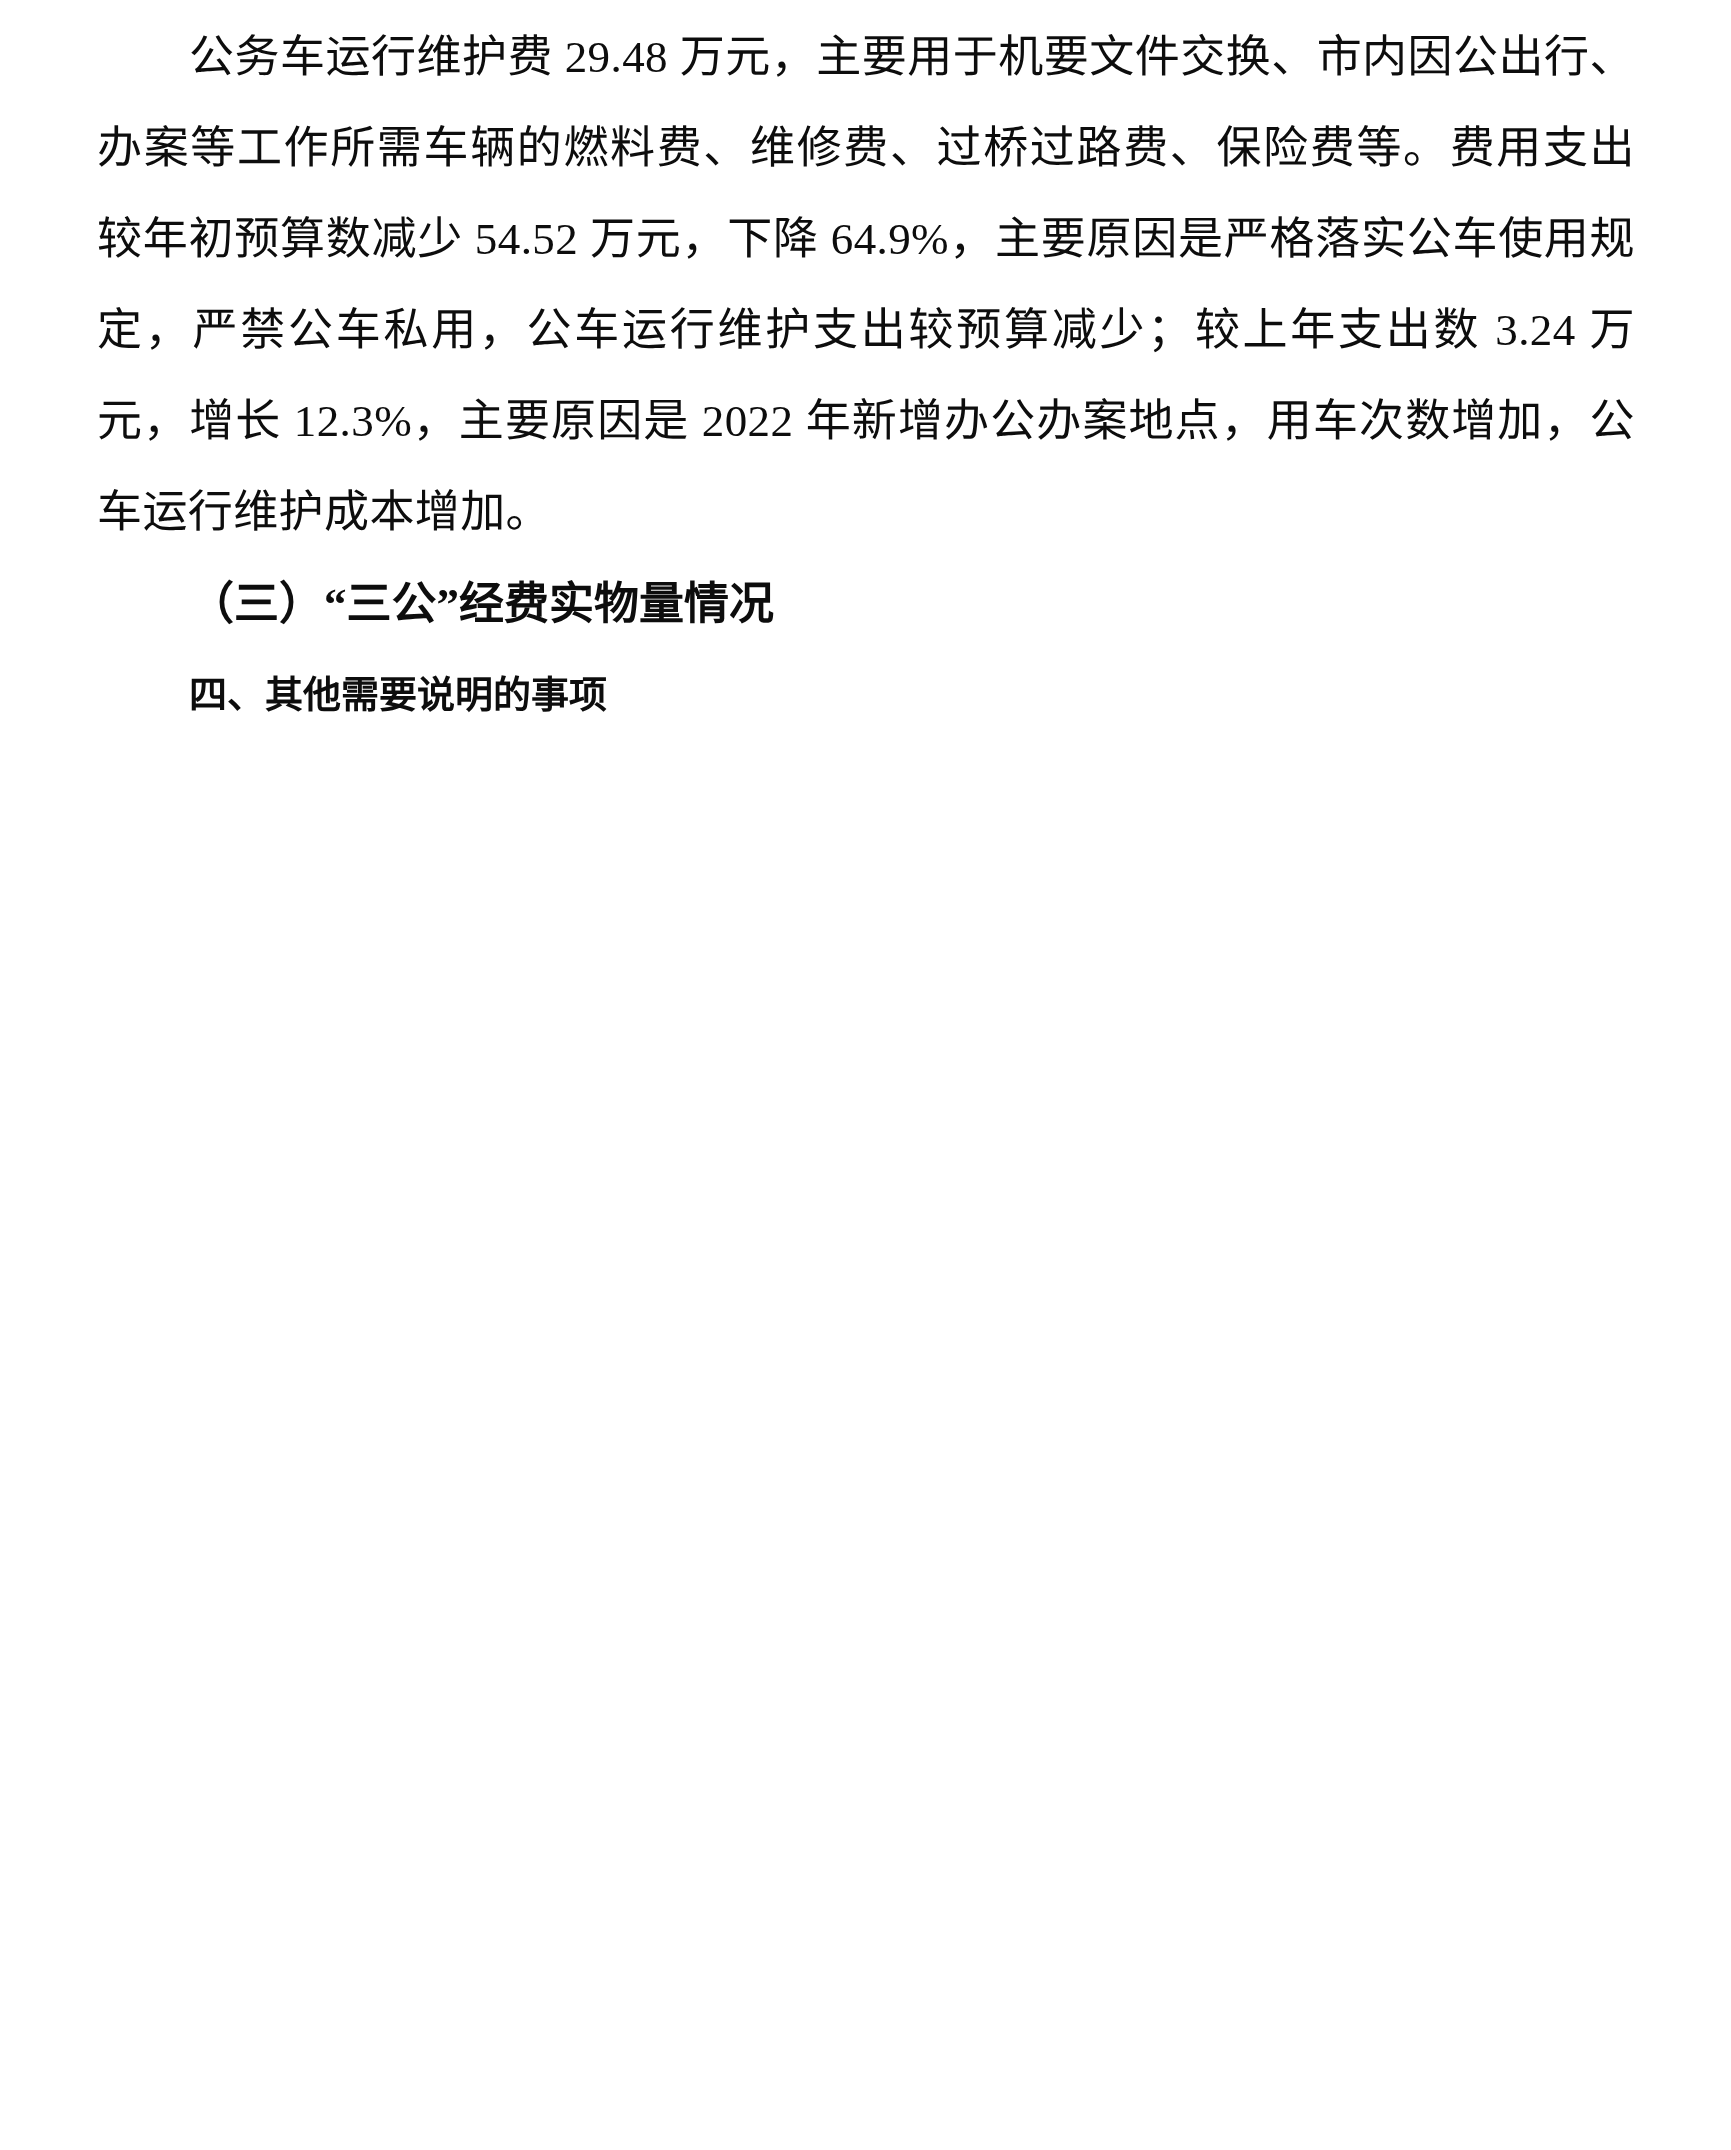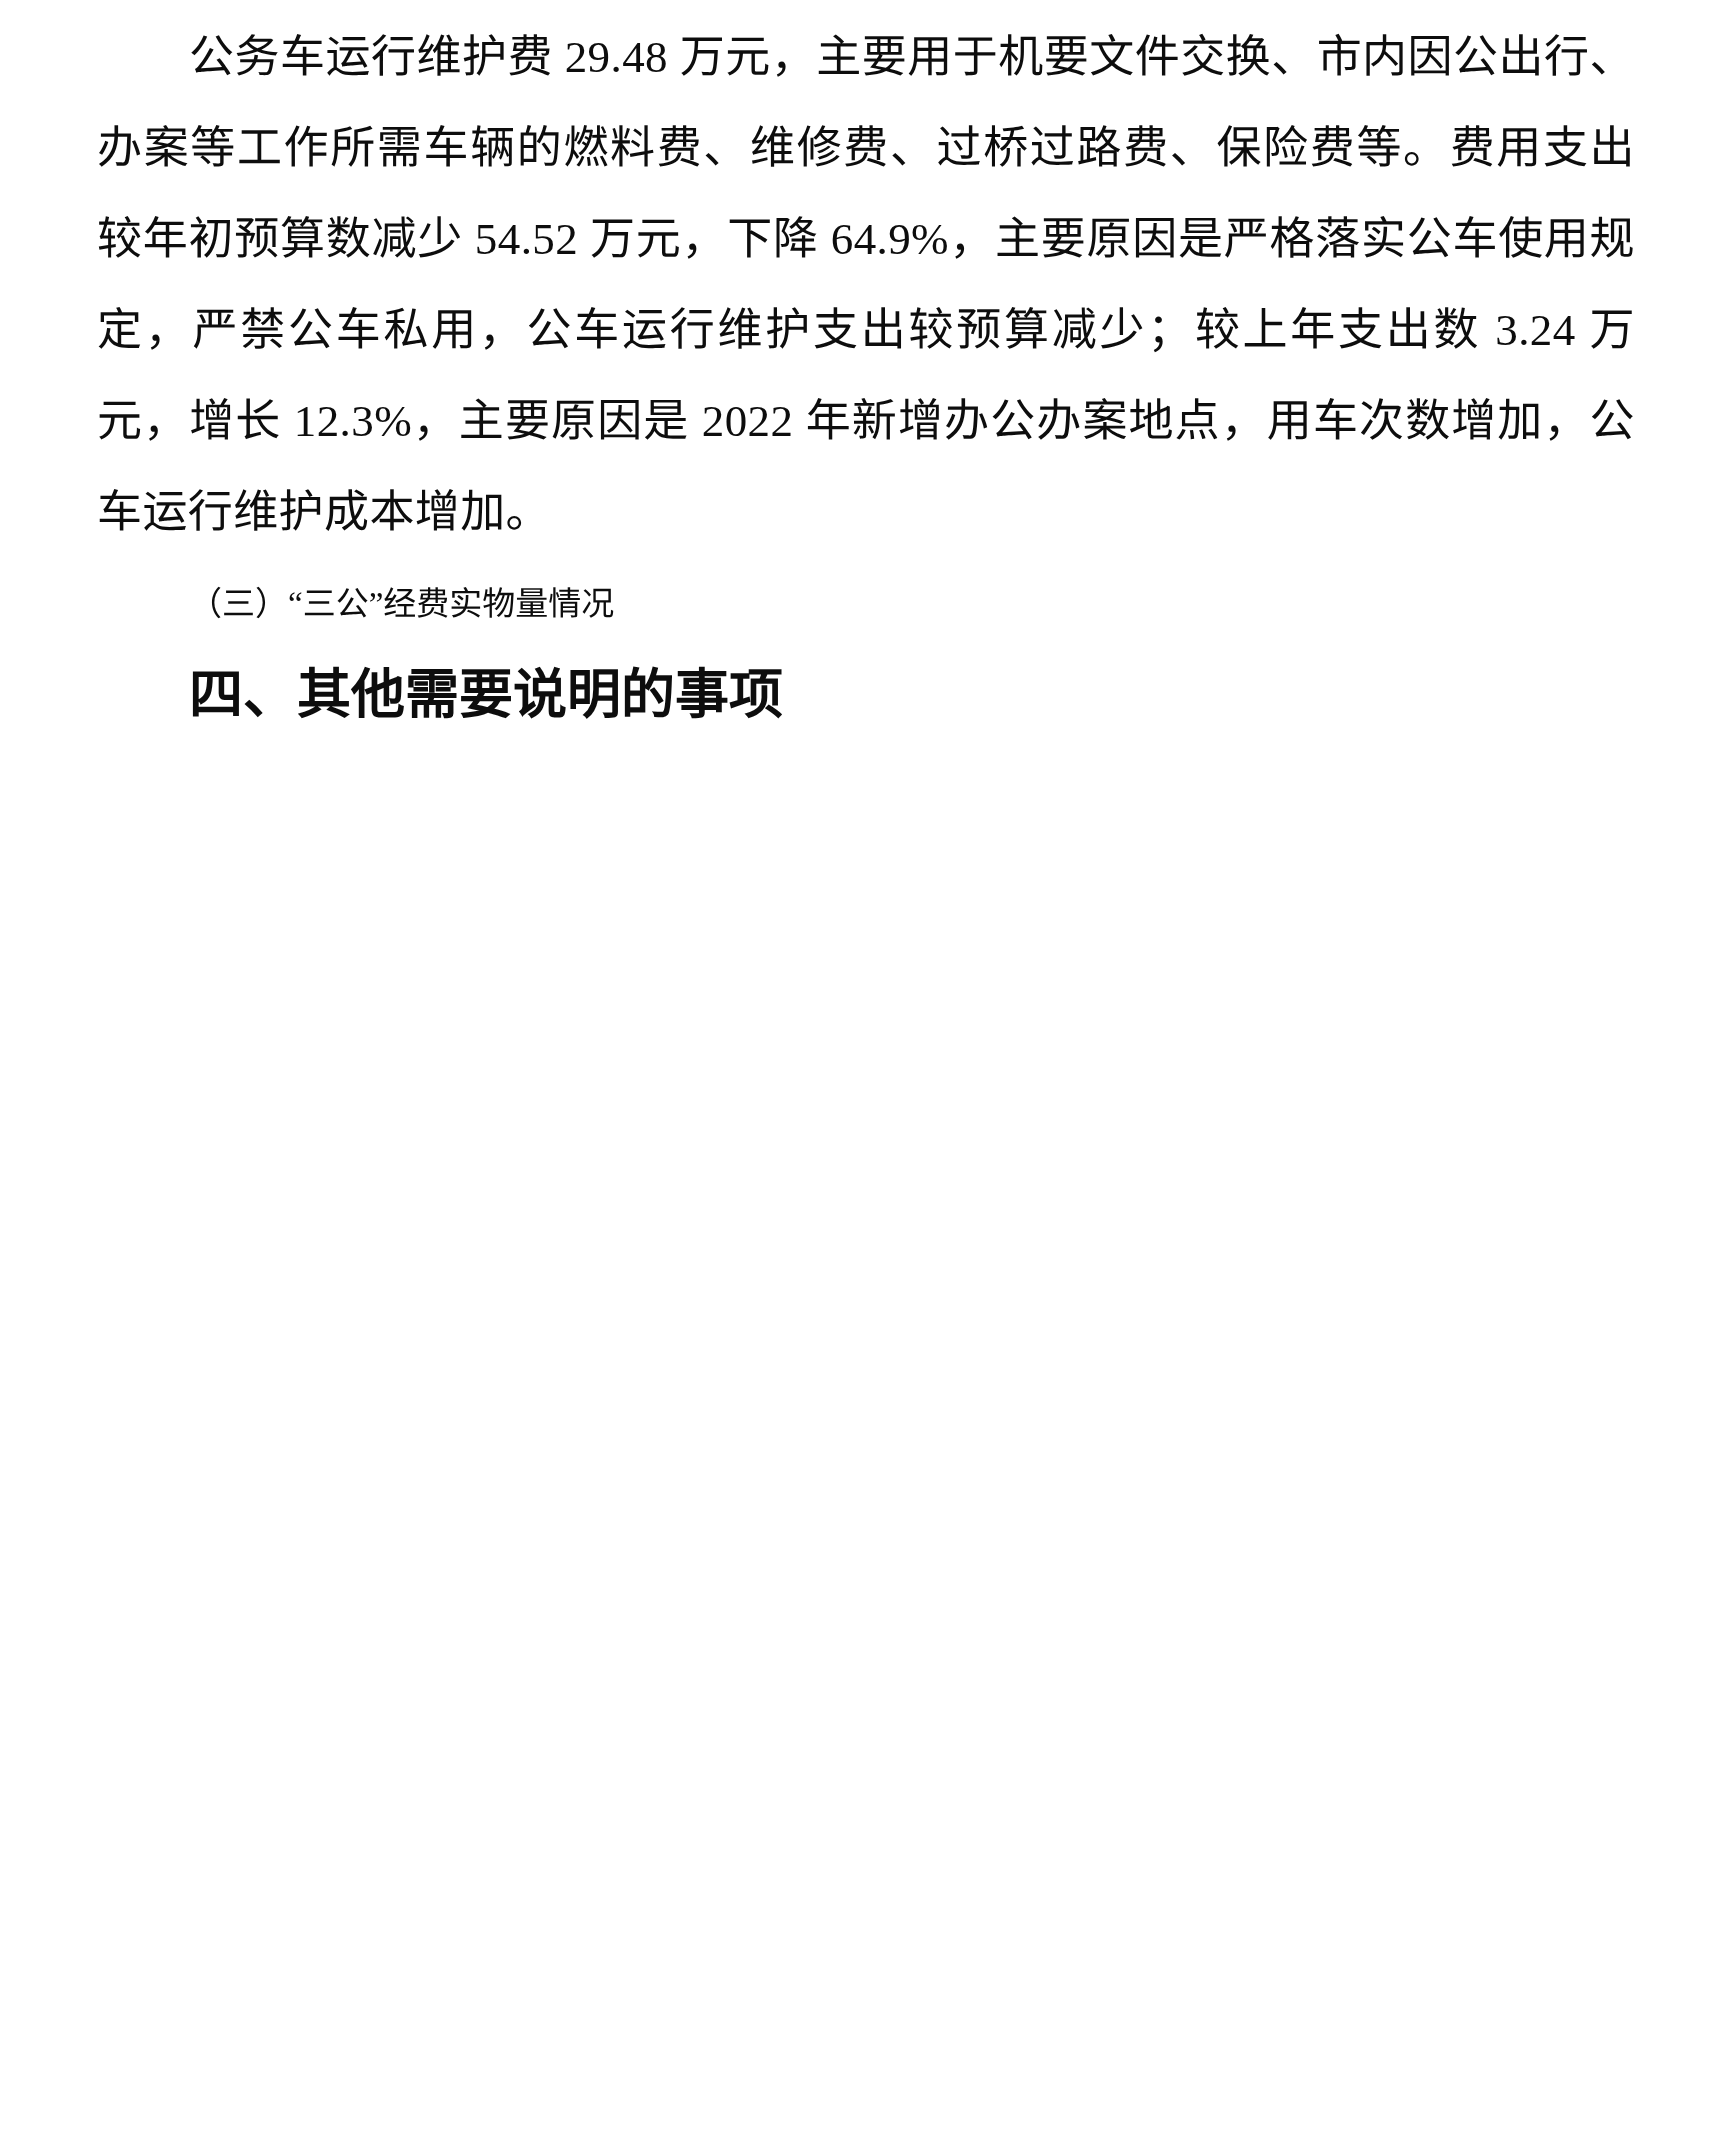--- a/index.html
+++ b/index.html
@@ -26,28 +26,28 @@
     font-size: 45px;
     line-height: 91px;
     text-align: justify;
     text-justify: inter-ideograph;
     text-indent: 92px;
     margin: 0 0 1.6px 0;
     letter-spacing: 0.4px;
     font-weight: 500;
   }
   .heading-sub {
-    font-size: 33px;
+    font-size: 45px;
     line-height: 91px;
     text-indent: 92px;
     margin: 0;
-    font-weight: 400;
+    font-weight: 700;
   }
   .heading-main {
-    font-size: 54px;
+    font-size: 38px;
     line-height: 91px;
     text-indent: 92px;
     margin: 0;
     font-weight: bold;
     font-family: "Liberation Serif", "DejaVu Serif", serif;
   }
 </style>
 </head>
 <body>
 

